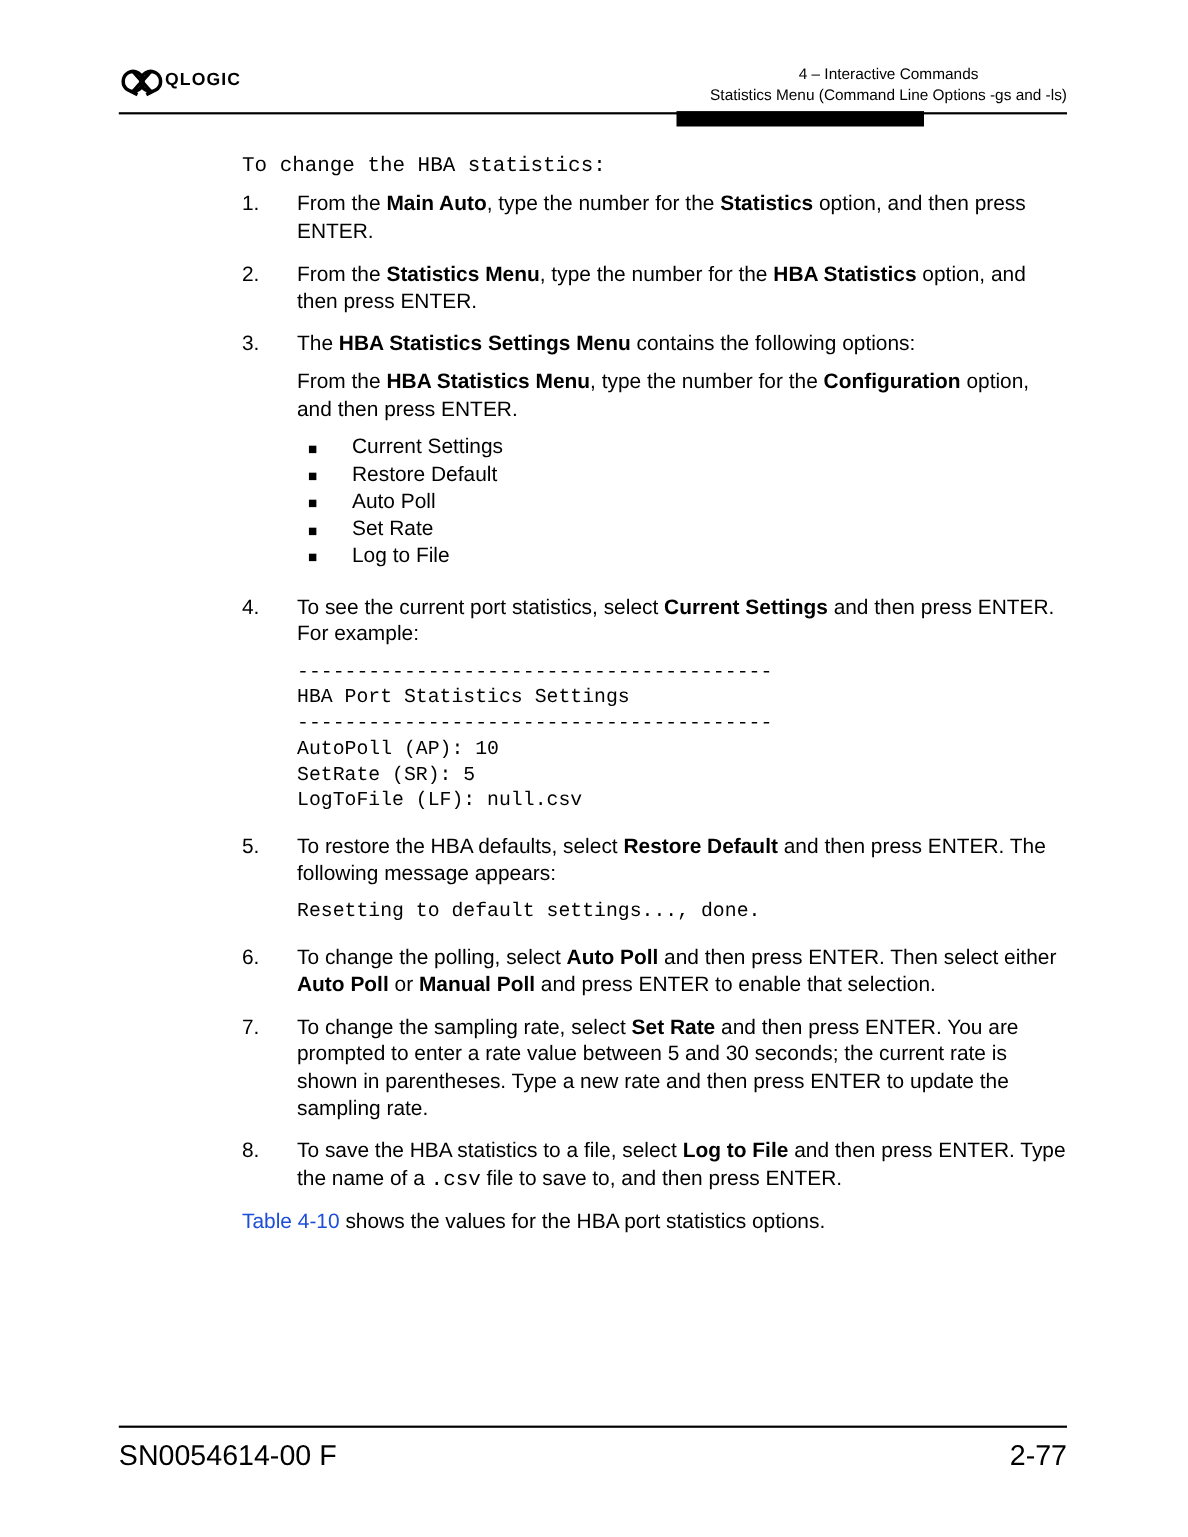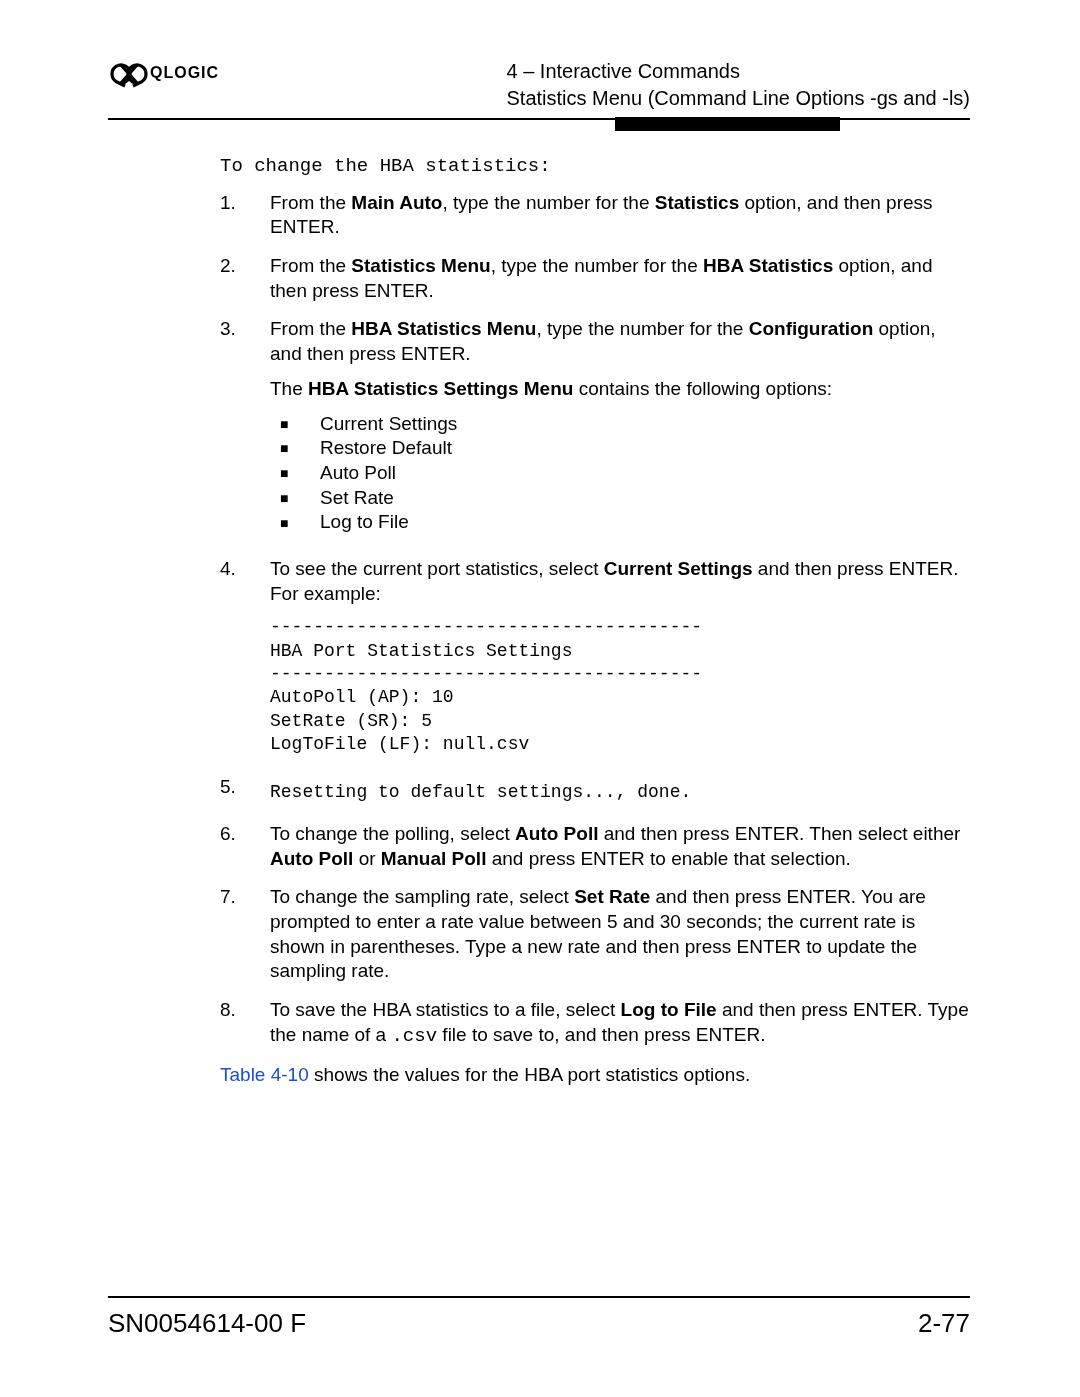--- a/index.html
+++ b/index.html
@@ -30,22 +30,22 @@
     width: 42px;
     height: 28px;
   }
   .logo-text {
     font-size: 16px;
     font-weight: bold;
     letter-spacing: 1px;
     margin-top: -2px;
   }
   .header-right {
-    text-align: left;
-    font-size: 20px;
+    text-align: center;
+    font-size: 14px;
     line-height: 1.35;
   }
   .header-rule-wrap {
     position: relative;
     margin-top: 6px;
   }
   .header-rule {
     border: none;
     border-top: 2.5px solid #000;
     width: 100%;
@@ -174,22 +174,22 @@
       <li>
         <div class="num">2.</div>
         <div class="li-body">
           <p><span>From the </span><b>Statistics Menu</b><span>, type the number for the </span><b>HBA Statistics</b><span> option, and then press ENTER.</span></p>
         </div>
       </li>
 
       <li>
         <div class="num">3.</div>
         <div class="li-body">
+          <p><span>The </span><b>HBA Statistics Settings Menu</b><span> contains the following options:</span></p>
           <p><span>From the </span><b>HBA Statistics Menu</b><span>, type the number for the </span><b>Configuration</b><span> option, and then press ENTER.</span></p>
-          <p><span>The </span><b>HBA Statistics Settings Menu</b><span> contains the following options:</span></p>
           <ul class="squares">
             <li>Current Settings</li>
             <li>Restore Default</li>
             <li>Auto Poll</li>
             <li>Set Rate</li>
             <li>Log to File</li>
           </ul>
         </div>
       </li>
 
@@ -202,20 +202,21 @@
 ----------------------------------------
 AutoPoll (AP): 10
 SetRate (SR): 5
 LogToFile (LF): null.csv</div>
         </div>
       </li>
 
       <li>
         <div class="num">5.</div>
         <div class="li-body">
+          <p><span>To restore the HBA defaults, select </span><b>Restore Default</b><span> and then press ENTER. The following message appears:</span></p>
           <div class="code">Resetting to default settings..., done.</div>
         </div>
       </li>
 
       <li>
         <div class="num">6.</div>
         <div class="li-body">
           <p><span>To change the polling, select </span><b>Auto Poll</b><span> and then press ENTER. Then select either </span><b>Auto Poll</b><span> or </span><b>Manual Poll</b><span> and press ENTER to enable that selection.</span></p>
         </div>
       </li>

